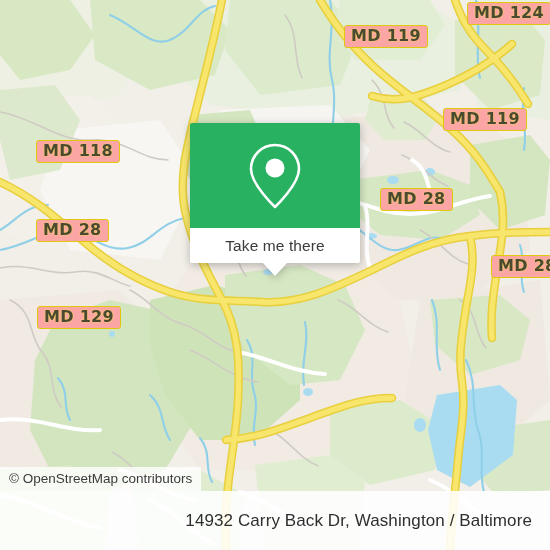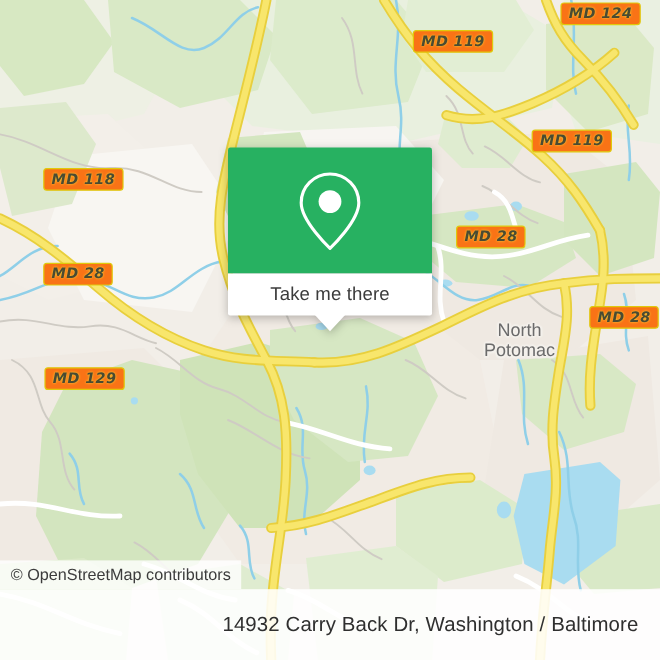--- a/index.html
+++ b/index.html
@@ -22,33 +22,32 @@
   #map {
     position: absolute;
     inset: 0;
     background: #f2eee8;
   }
   .layer { position: absolute; inset: 0; }
 
   
   .shield {
     position: absolute;
-    background: #f97316;
+    background: #fca5a5;
     border: 1.6px solid #e0c90c;
     border-radius: 3px;
     color: #4a4a32;
-    font-size: 12px;
+    font-size: 16px;
     font-weight: bold;
     letter-spacing: 0.3px;
     padding: 2px 6px 3px 6px;
     line-height: 1;
     white-space: nowrap;
     font-family: "DejaVu Sans", sans-serif;
     text-shadow: 0 0 2px #f7e33a;
-    font-style: italic;
   }
 
   
   .place-label {
     position: absolute;
     color: #6b6b6b;
     font-size: 15px;
     text-align: center;
     line-height: 1.12;
     white-space: pre;
@@ -291,22 +290,20 @@
         <path d="M262,302 C300,304 330,290 368,272 C404,254 432,240 470,236 C500,232 525,232 550,232"></path>
         <path d="M320,0 C338,30 356,52 382,74 C408,96 430,110 452,130 C474,150 486,168 500,192"></path>
         <path d="M455,0 C462,20 470,34 486,50 C504,68 516,84 528,104"></path>
         <path d="M372,96 C398,104 420,96 444,86 C470,75 492,62 512,44"></path>
         <path d="M500,192 C506,218 502,240 498,264 C494,290 490,312 492,338"></path>
         <path d="M470,236 C476,262 470,284 466,308 C462,334 458,356 462,382 C466,410 460,434 458,460 C456,486 452,510 450,550"></path>
         <path d="M226,440 C258,438 282,428 310,418 C340,407 362,398 392,398"></path>
       </g>
     </svg>
 
-    <div class="place-label" style="left:378px; top:268px; width:110px;">North
-Potomac</div>
 
     <div class="shield" style="left:467px; top:2px;">MD 124</div>
     <div class="shield" style="left:344px; top:25px;">MD 119</div>
     <div class="shield" style="left:443px; top:108px;">MD 119</div>
     <div class="shield" style="left:36px; top:140px;">MD 118</div>
     <div class="shield" style="left:380px; top:188px;">MD 28</div>
     <div class="shield" style="left:36px; top:219px;">MD 28</div>
     <div class="shield" style="left:491px; top:255px;">MD 28</div>
     <div class="shield" style="left:37px; top:306px;">MD 129</div>
   </div>

